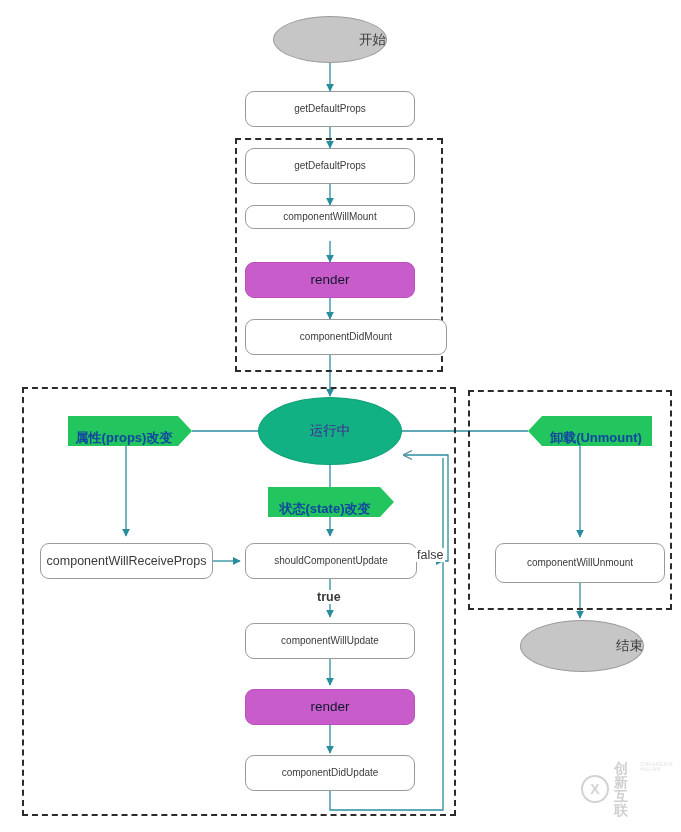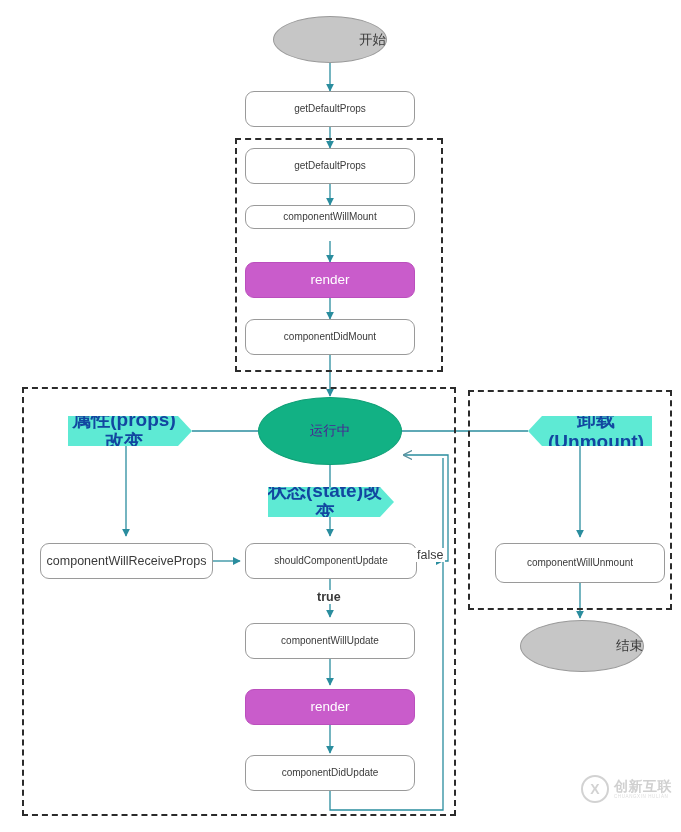--- a/index.html
+++ b/index.html
@@ -27,21 +27,21 @@
     border-radius:9px;
     color:#3a3a3a;
     font-size:10px;
   }
 
   
   .render{
     background:#c95ccb;
     border:1px solid #bb4fbd;
     border-radius:9px;
-    color:#ffffff;
+    color:#0f172a;
     font-size:13.5px;
   }
 
   
   .ellipse-grey{
     background:#c6c6c6;
     border:1px solid #9a9a9a;
     border-radius:50%;
     color:#3a3a3a;
     font-size:13.5px;
@@ -52,24 +52,25 @@
   .ellipse-green{
     background:#12b184;
     border:1px solid #0f9f76;
     border-radius:50%;
     color:#4c1d95;
     font-size:13.5px;
   }
 
   
   .banner{
-    background:#5eead4;
+    background:#22c55e;
     color:#1246a0;
-    font-size:19px;
+    font-size:13px;
     font-weight:700;
+    align-items:flex-end;
   }
   .banner.right{
     clip-path:polygon(0 0, calc(100% - 14px) 0, 100% 50%, calc(100% - 14px) 100%, 0 100%);
     padding-right:12px;
   }
   .banner.left{
     clip-path:polygon(14px 0, 100% 0, 100% 100%, 14px 100%, 0 50%);
     padding-left:12px;
   }
 
@@ -100,21 +101,21 @@
     opacity:.62;
   }
   #watermark .wm-mark{
     width:24px;height:24px;border-radius:50%;
     border:2.5px solid #b8b8b8;
     display:flex;align-items:center;justify-content:center;
     color:#b8b8b8;font-size:14px;font-weight:700;
     flex:0 0 auto;
   }
   #watermark .wm-text{
-    display:flex;flex-direction:column;line-height:1;
+    display:flex;flex-direction:row;line-height:1;
   }
   #watermark .wm-main{font-size:14px;color:#b4b4b4;font-weight:700;letter-spacing:.5px;}
   #watermark .wm-sub{font-size:4.5px;color:#c8c8c8;letter-spacing:.6px;margin-top:2px;}
 </style>
 </head>
 <body>
 
 <svg id="canvas" xmlns="http://www.w3.org/2000/svg" viewBox="0 0 681 832">
   <defs>
     <marker id="ah" viewBox="0 0 10 10" refX="9" refY="5" markerWidth="6" markerHeight="6" orient="auto-start-reverse">
@@ -184,21 +185,21 @@
 </div>
 
 <div class="node box" style="left:245px;top:205px;width:170px;height:24px;">
   <span>componentWillMount</span>
 </div>
 
 <div class="node render" style="left:245px;top:262px;width:170px;height:36px;">
   <span>render</span>
 </div>
 
-<div class="node box" style="left:245px;top:319px;width:170px;height:36px;">
+<div class="node box" style="left:245px;top:319px;width:202px;height:36px;">
   <span>componentDidMount</span>
 </div>
 
 <div class="node ellipse-green" style="left:258px;top:397px;width:144px;height:68px;">
   <span>运行中</span>
 </div>
 
 <div class="node banner right" style="left:68px;top:416px;width:124px;height:30px;">
   <span>属性(props)改变</span>
 </div>

